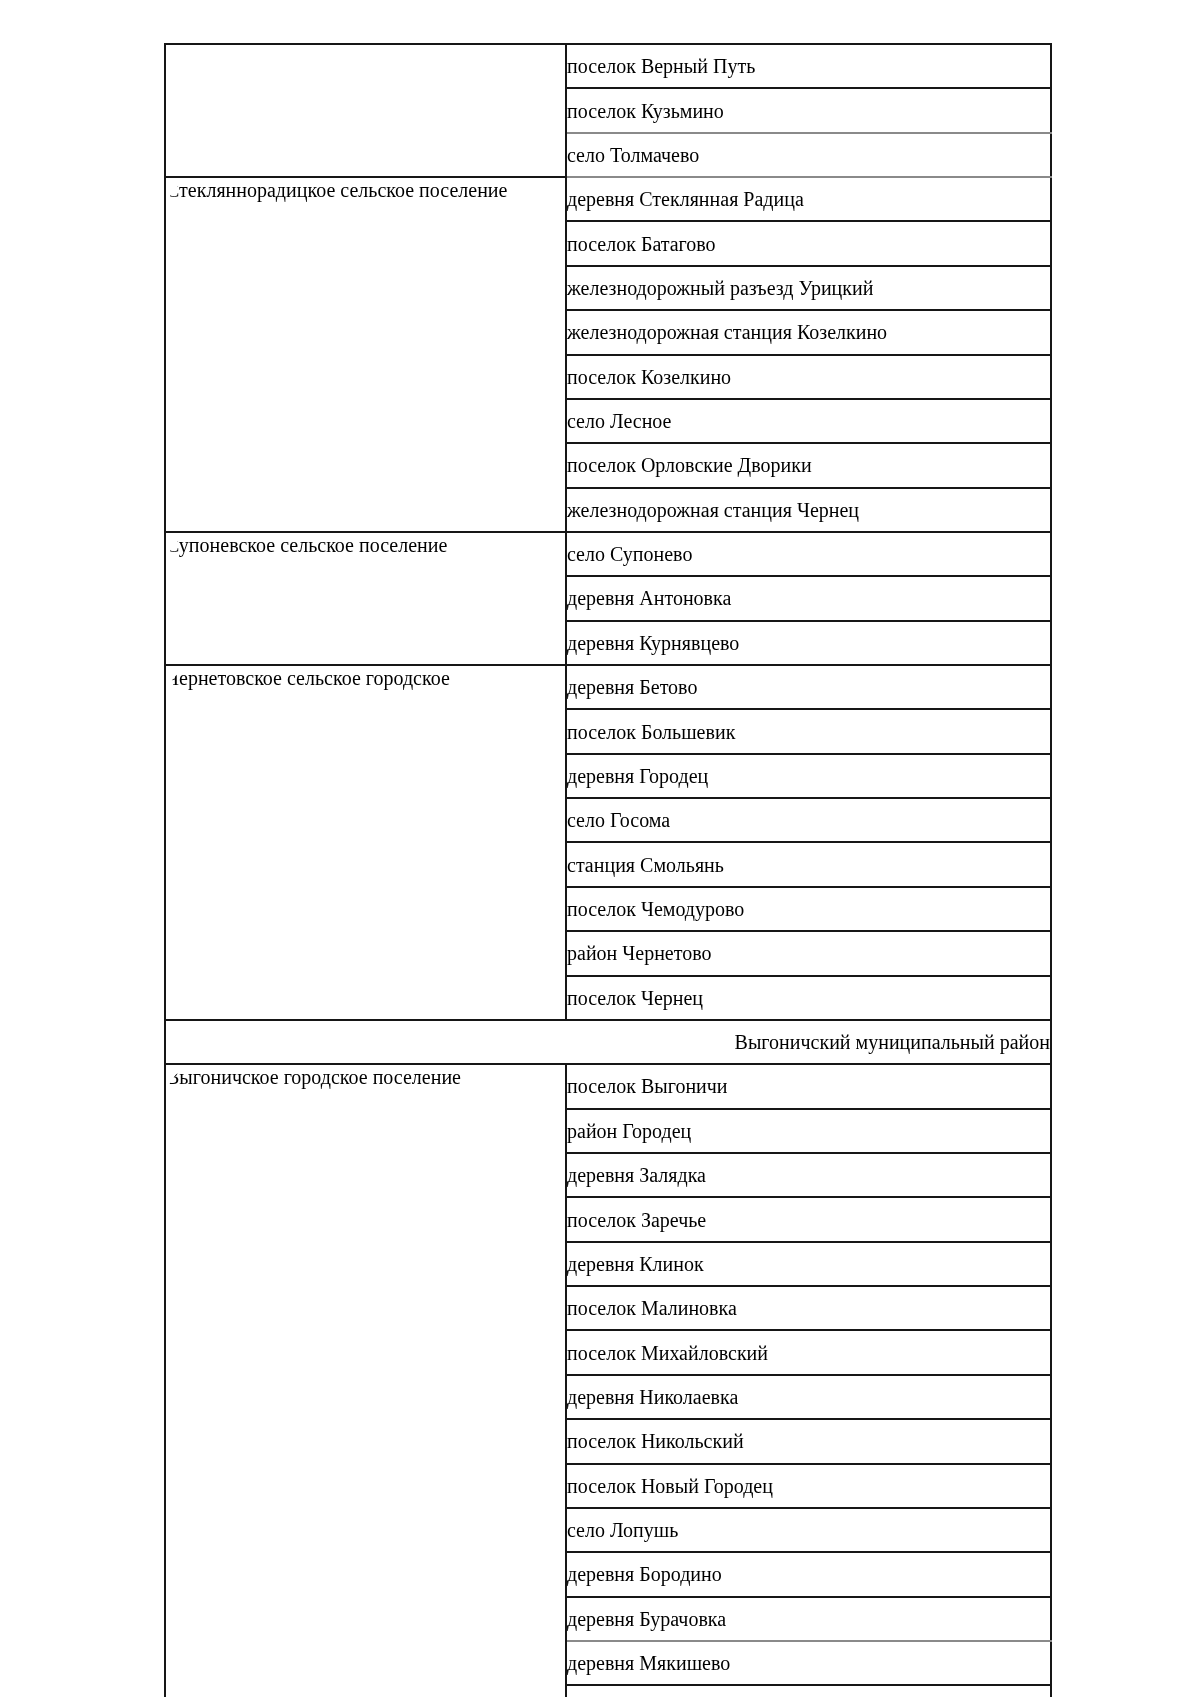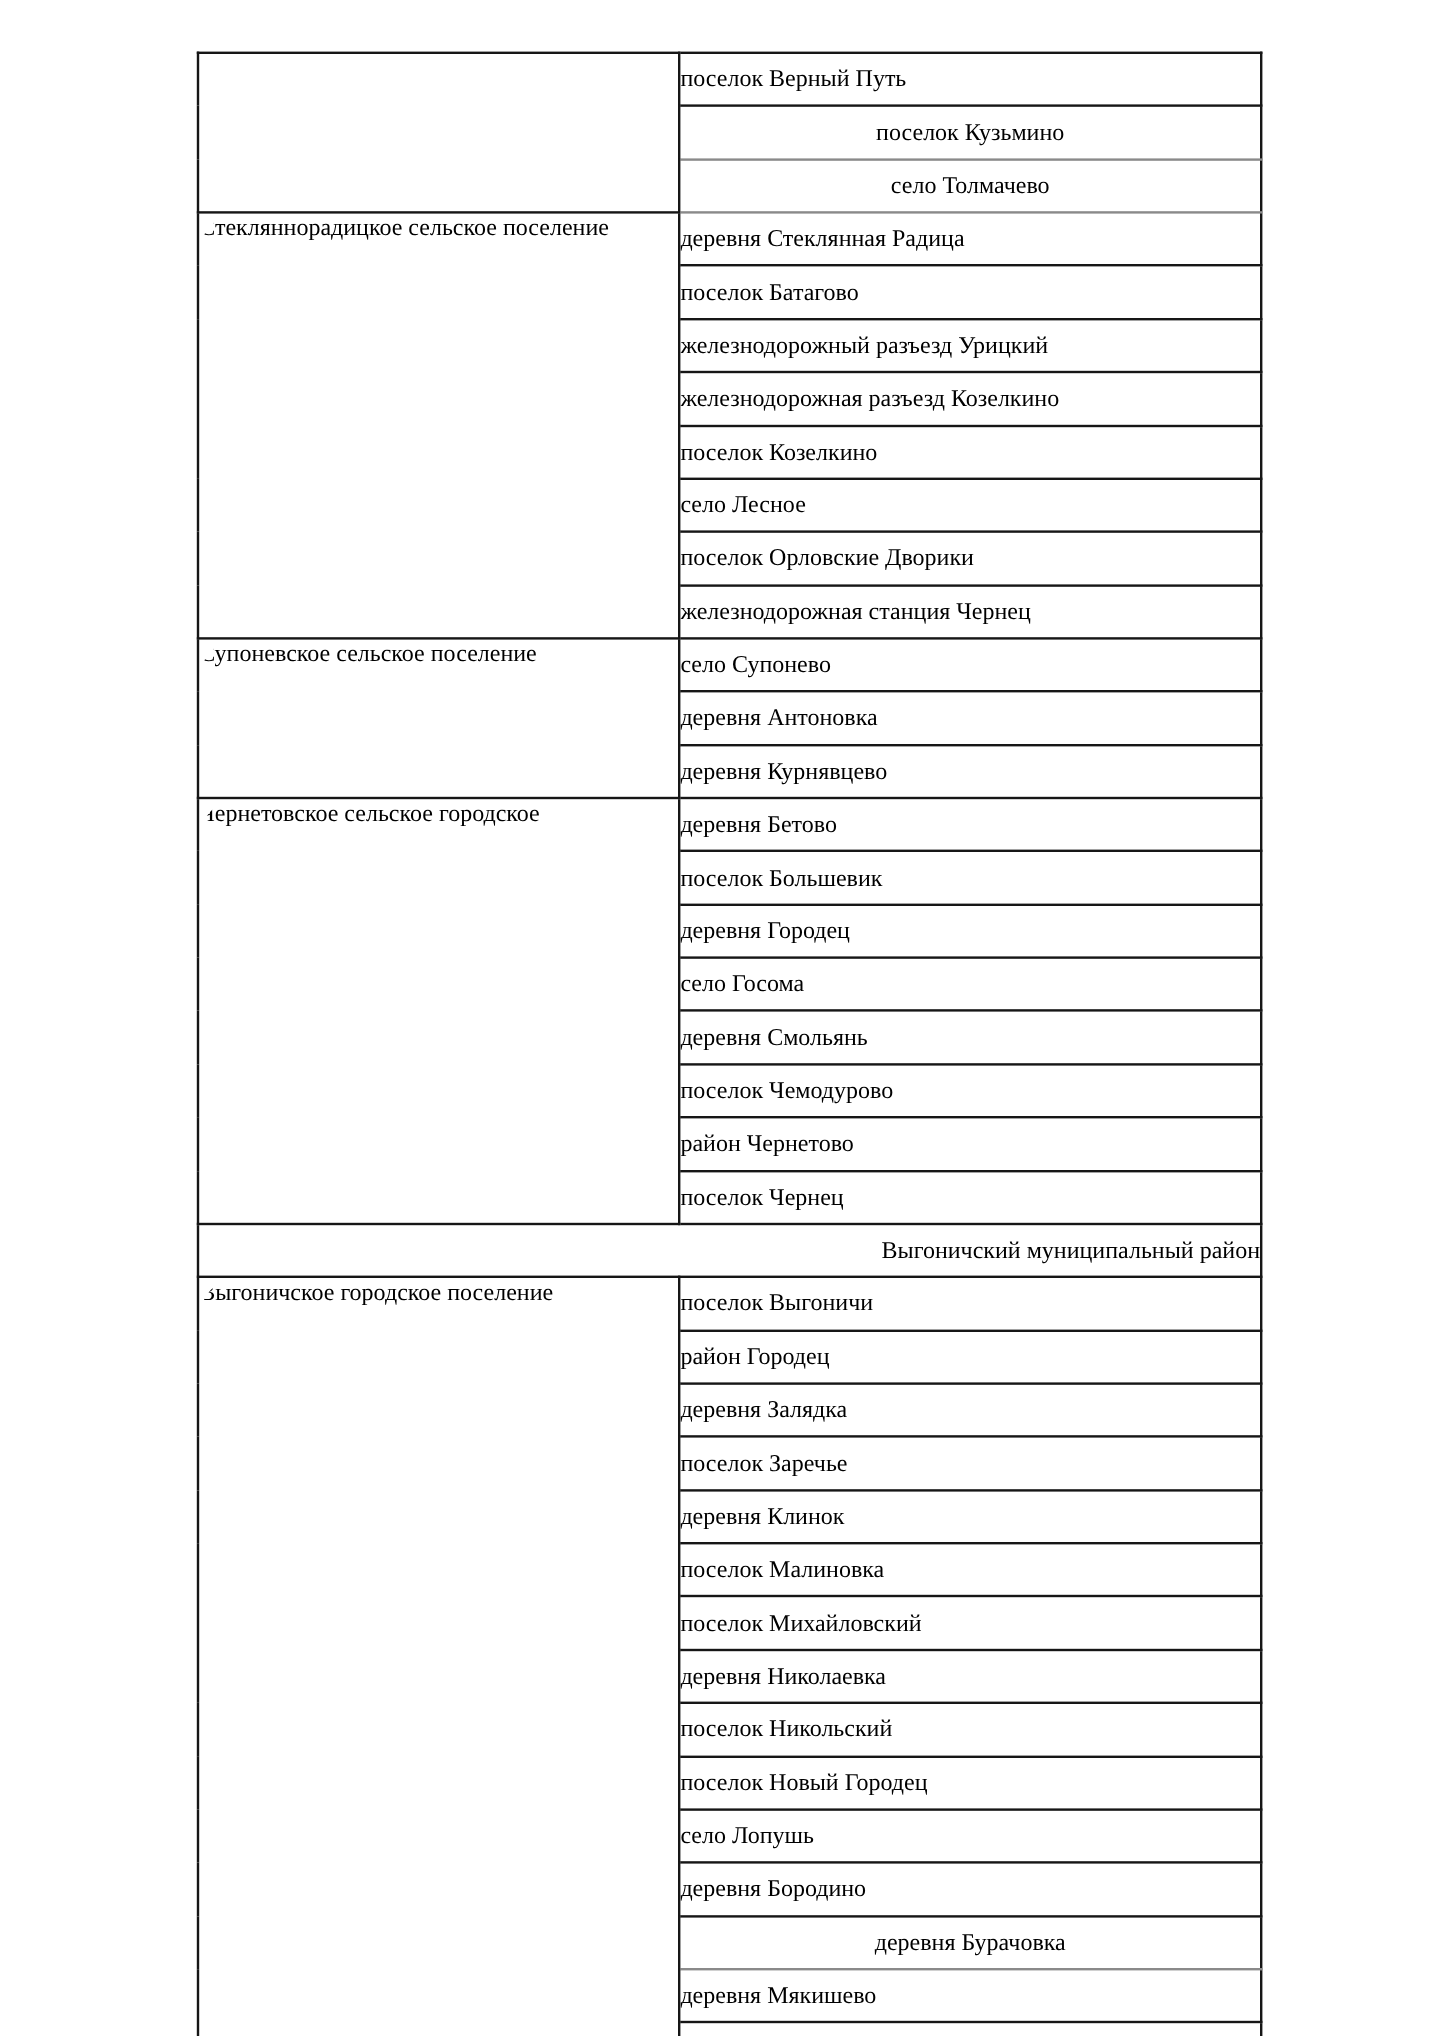--- a/index.html
+++ b/index.html
@@ -56,21 +56,21 @@
   
   td.district-cell {
     vertical-align: middle;
     text-align: right;
     padding-left: 73px;
   }
   
   td.page-cut { border-bottom: none; }
 
   
-  tr.light-sep td { border-bottom-color: #8a8a8a; text-align: center; }
+  tr.light-sep td { border-bottom-color: #8a8a8a; }
 </style>
 </head>
 <body>
 
 <div class="page">
   <table class="doc-table">
     <colgroup>
       <col class="col-settlement">
       <col class="col-place">
     </colgroup>
@@ -91,21 +91,21 @@
         <td class="group-cell" rowspan="8">Стекляннорадицкое сельское поселение</td>
         <td class="place-cell">деревня Стеклянная Радица</td>
       </tr>
       <tr>
         <td class="place-cell">поселок Батагово</td>
       </tr>
       <tr>
         <td class="place-cell">железнодорожный разъезд Урицкий</td>
       </tr>
       <tr>
-        <td class="place-cell">железнодорожная разъезд Козелкино</td>
+        <td class="place-cell">железнодорожная станция Козелкино</td>
       </tr>
       <tr>
         <td class="place-cell">поселок Козелкино</td>
       </tr>
       <tr>
         <td class="place-cell">село Лесное</td>
       </tr>
       <tr>
         <td class="place-cell">поселок Орловские Дворики</td>
       </tr>
@@ -131,21 +131,21 @@
       <tr>
         <td class="place-cell">поселок Большевик</td>
       </tr>
       <tr>
         <td class="place-cell">деревня Городец</td>
       </tr>
       <tr>
         <td class="place-cell">село Госома</td>
       </tr>
       <tr>
-        <td class="place-cell">деревня Смольянь</td>
+        <td class="place-cell">станция Смольянь</td>
       </tr>
       <tr>
         <td class="place-cell">поселок Чемодурово</td>
       </tr>
       <tr>
         <td class="place-cell">район Чернетово</td>
       </tr>
       <tr>
         <td class="place-cell">поселок Чернец</td>
       </tr>

